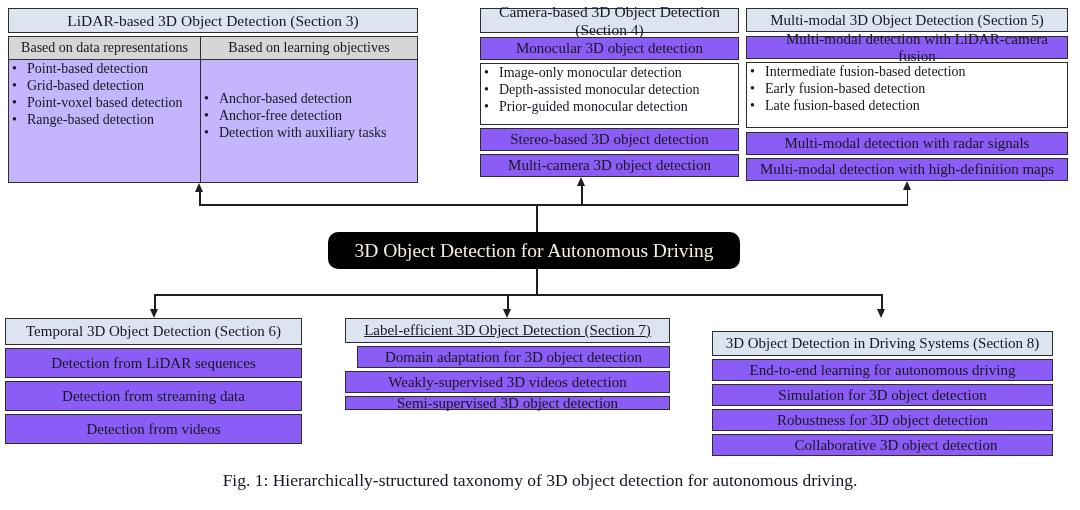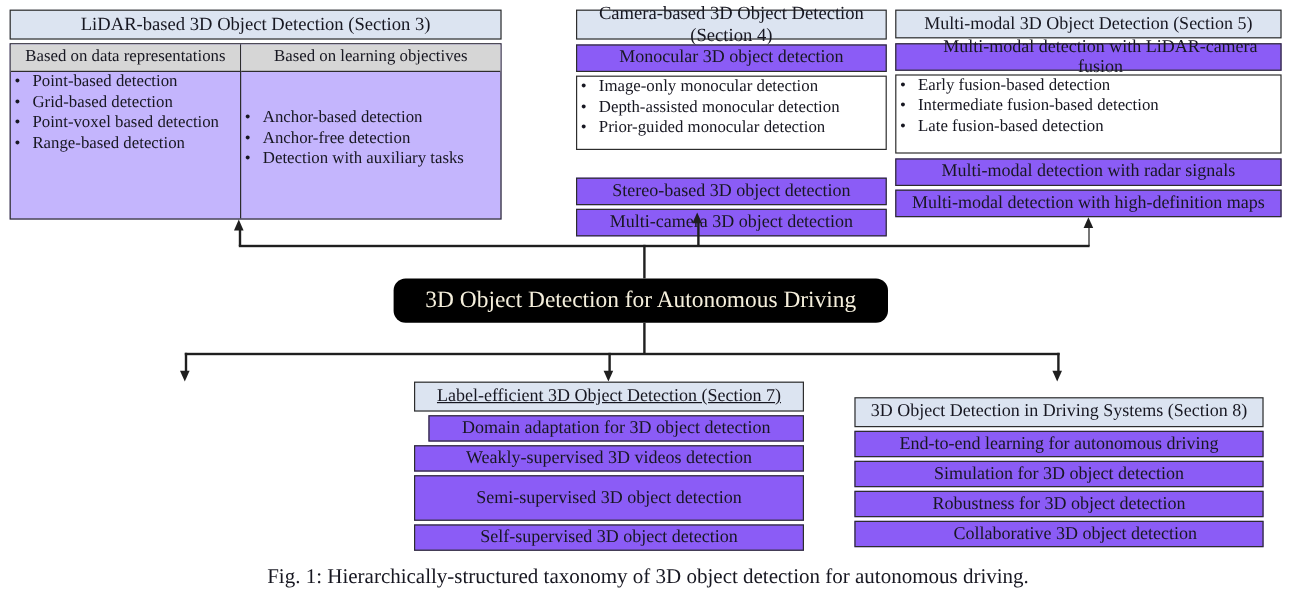--- a/index.html
+++ b/index.html
@@ -74,31 +74,31 @@
   <div class="box" style="left:436px;top:8px;width:303px;height:169px;padding-left:44px;">
     <div class="cell hdr gap4" style="height:25px;">Camera-based 3D Object Detection (Section 4)</div>
     <div class="cell bar gap3" style="height:23px;">Monocular 3D object detection</div>
     <div class="cell bulletbox gap3" style="height:62px;">
       <ul class="bullets tbul">
         <li>Image-only monocular detection</li>
         <li>Depth-assisted monocular detection</li>
         <li>Prior-guided monocular detection</li>
       </ul>
     </div>
-    <div class="cell bar gap3" style="height:23px;margin-top:20px;">Stereo-based 3D object detection</div>
+    <div class="cell bar gap3" style="height:23px;">Stereo-based 3D object detection</div>
     <div class="cell bar" style="height:23px;">Multi-camera 3D object detection</div>
   </div>
 
   <div class="box" style="left:746px;top:8px;width:322px;height:173px;">
     <div class="cell hdr small gap4" style="height:24px;">Multi-modal 3D Object Detection (Section 5)</div>
     <div class="cell bar gap3" style="height:23px;padding-left:20px;">Multi-modal detection with LiDAR-camera fusion</div>
     <div class="cell bulletbox gap4" style="height:66px;">
       <ul class="bullets tbul">
+        <li>Intermediate fusion-based detection</li>
         <li>Early fusion-based detection</li>
-        <li>Intermediate fusion-based detection</li>
         <li>Late fusion-based detection</li>
       </ul>
     </div>
     <div class="cell bar gap3" style="height:23px;">Multi-modal detection with radar signals</div>
     <div class="cell bar" style="height:23px;">Multi-modal detection with high-definition maps</div>
   </div>
 
   <div class="root" style="left:328px;top:232px;width:412px;height:37px;font-family:Liberation Serif, serif;">3D Object Detection for Autonomous Driving</div>
 
   <div class="hline" style="left:199px;top:204px;width:709px;"></div>
@@ -112,27 +112,32 @@
 
   <div class="vline" style="left:536px;top:269px;height:26px;"></div>
   <div class="hline" style="left:154px;top:294px;width:728.5px;"></div>
   <div class="vline" style="left:154px;top:294px;height:16px;"></div>
   <div class="arr down" style="left:150px;top:309px;"></div>
   <div class="vline" style="left:507px;top:294px;height:16px;"></div>
   <div class="arr down" style="left:503px;top:309px;"></div>
   <div class="vline" style="left:881px;top:294px;height:16px;"></div>
   <div class="arr down" style="left:877px;top:309px;"></div>
 
+  <div class="box" style="left:5px;top:318px;width:297px;height:126px;">
+    <div class="cell hdr small gap3" style="height:27px;">Temporal 3D Object Detection (Section 6)</div>
+    <div class="cell bar rowcell gap3" style="height:30px;">Detection from LiDAR sequences</div>
+    <div class="cell bar rowcell gap3" style="height:30px;">Detection from streaming data</div>
+    <div class="cell bar rowcell" style="height:30px;">Detection from videos</div>
+  </div>
 
   <div class="box" style="left:345px;top:318px;width:325px;height:125px;">
     <div class="cell hdr small gap3" style="height:25px;text-decoration:underline;">Label-efficient 3D Object Detection (Section 7)</div>
     <div class="cell bar rowcell gap3" style="height:22px;margin-left:12px;">Domain adaptation for 3D object detection</div>
     <div class="cell bar rowcell gap3" style="height:22px;">Weakly-supervised 3D videos detection</div>
-    <div class="cell bar rowcell gap3" style="height:38px;">Semi-supervised 3D object detection</div>
-    <div class="cell bar rowcell" style="height:22px;">Self-supervised 3D object detection</div>
+    <div class="cell bar rowcell gap3" style="height:14px;">Semi-supervised 3D object detection</div>
   </div>
 
   <div class="box" style="left:712px;top:318px;width:341px;height:125px;">
     <div class="cell hdr small gap3" style="height:25px;margin-top:13px;">3D Object Detection in Driving Systems (Section 8)</div>
     <div class="cell bar rowcell gap3" style="height:22px;">End-to-end learning for autonomous driving</div>
     <div class="cell bar rowcell gap3" style="height:22px;">Simulation for 3D object detection</div>
     <div class="cell bar rowcell gap3" style="height:22px;">Robustness for 3D object detection</div>
     <div class="cell bar rowcell" style="height:22px;padding-left:27px;">Collaborative 3D object detection</div>
   </div>
 

